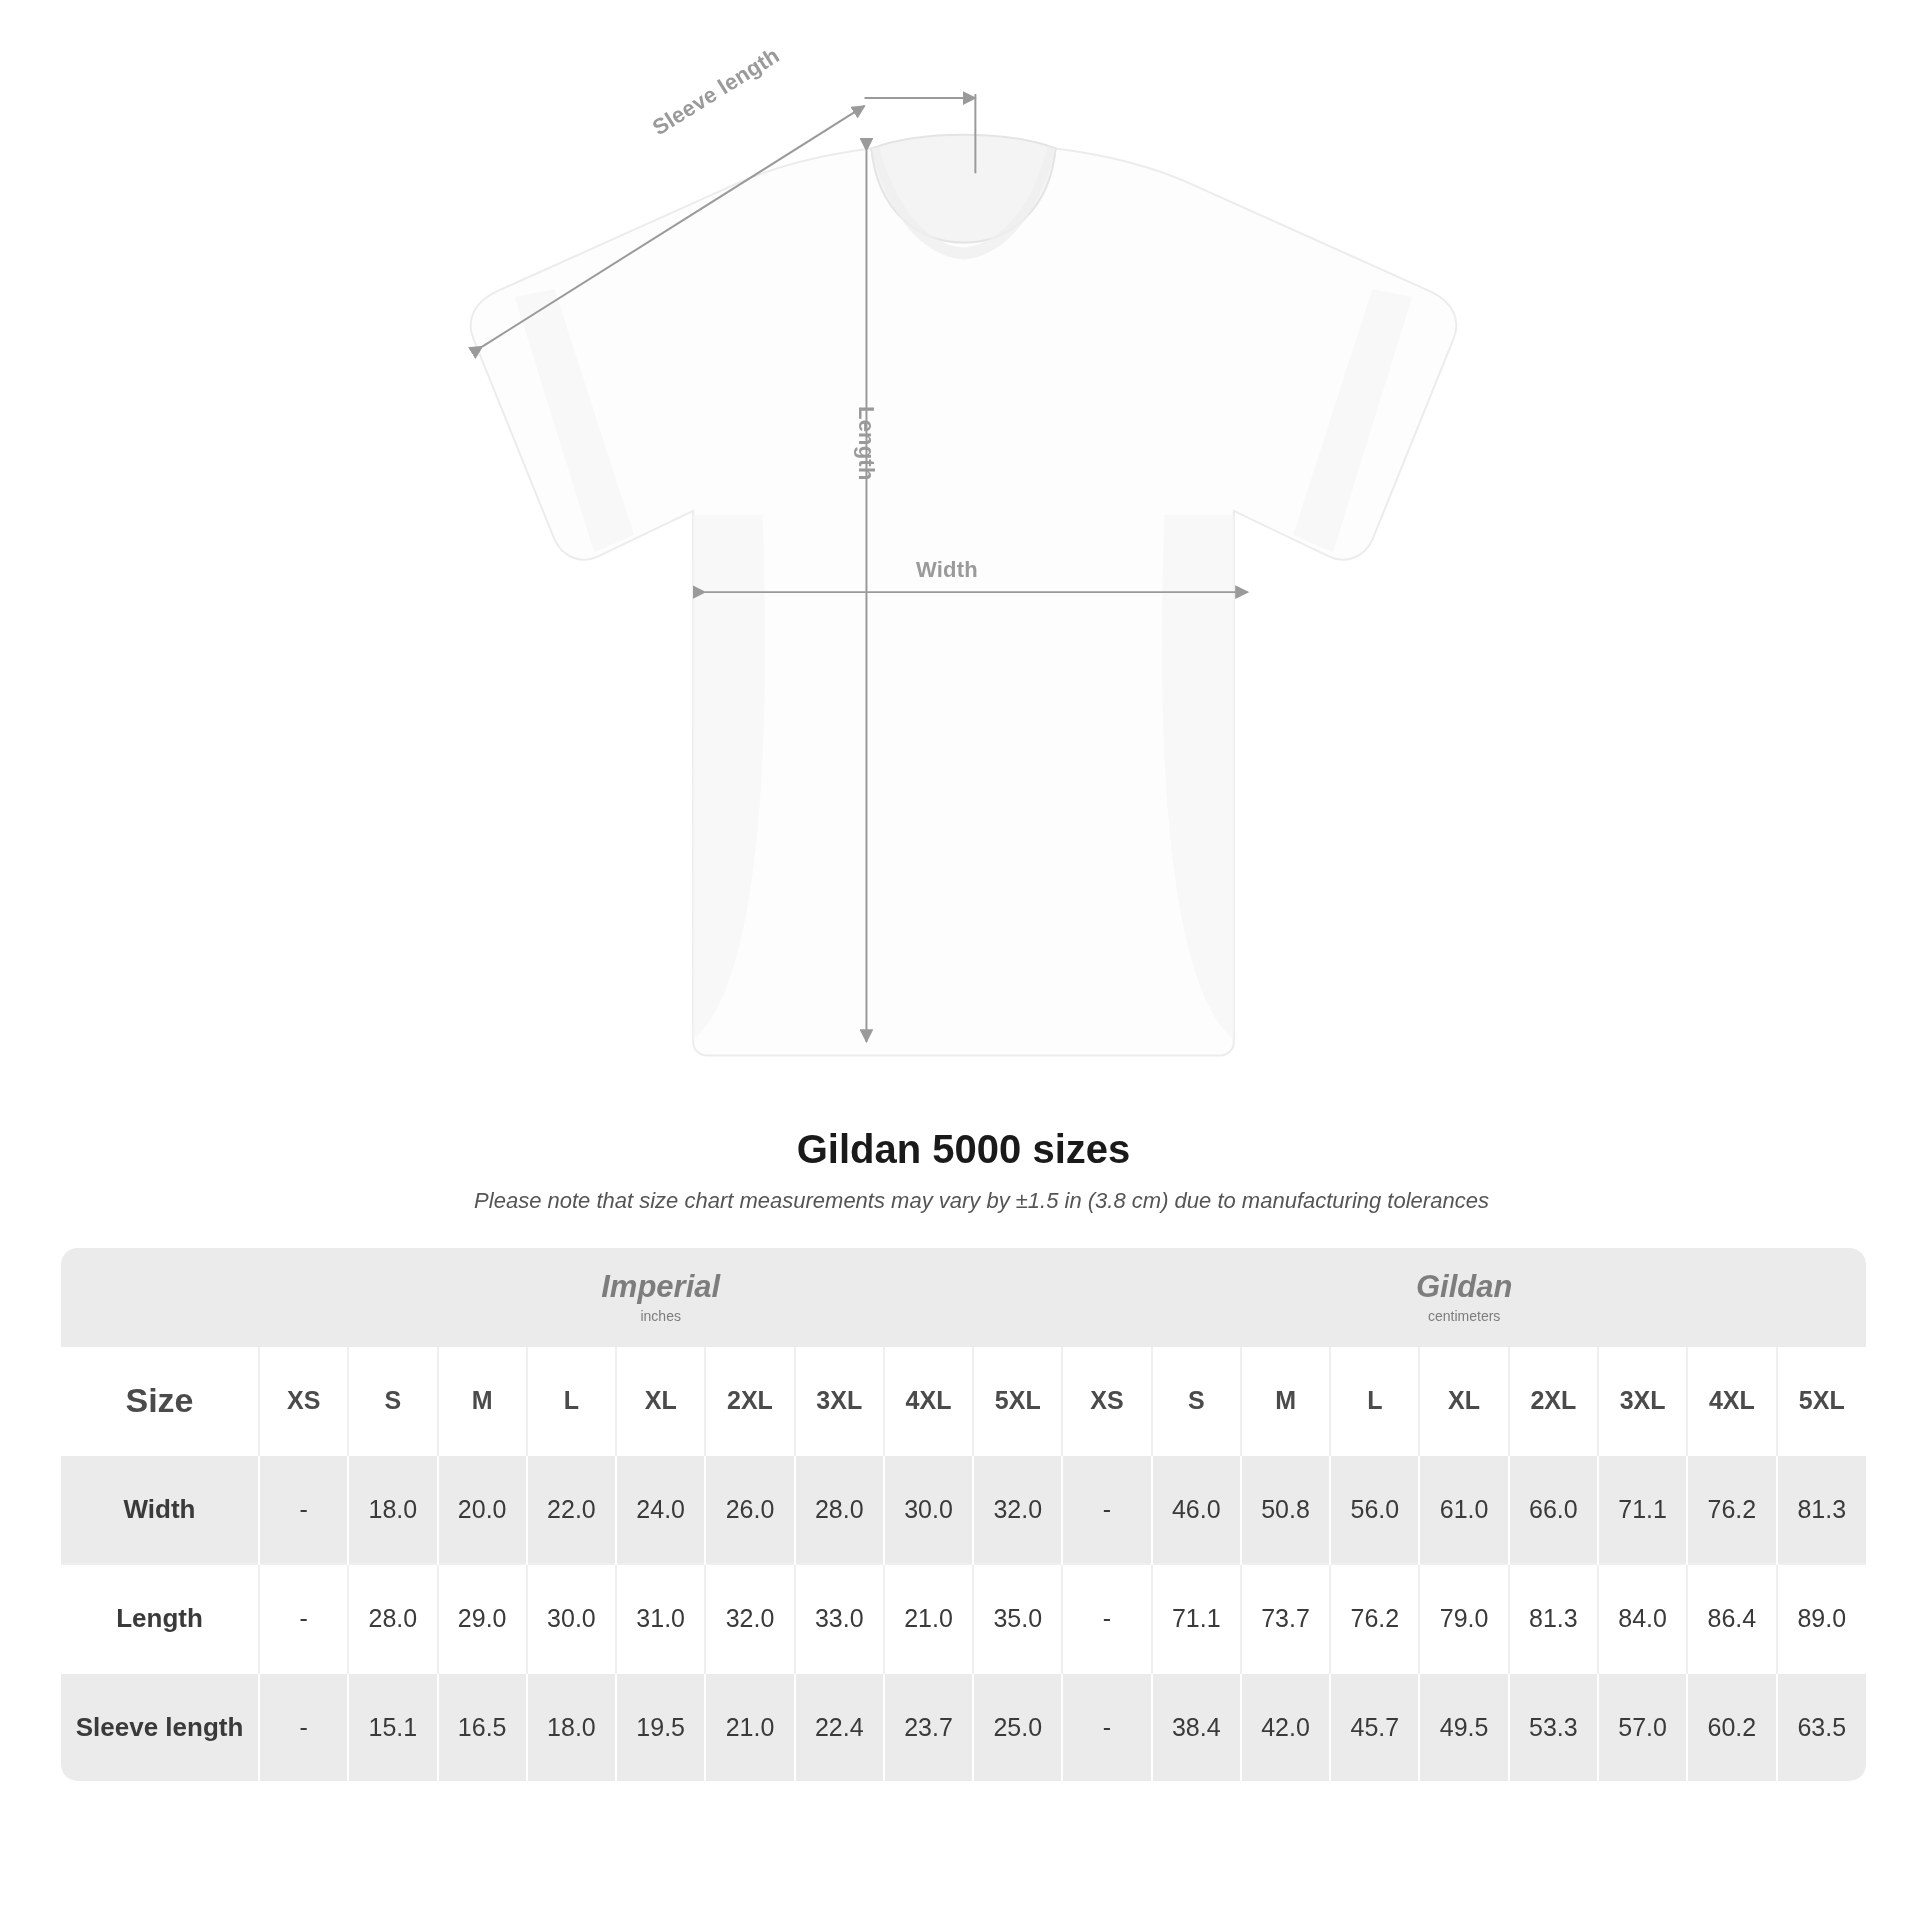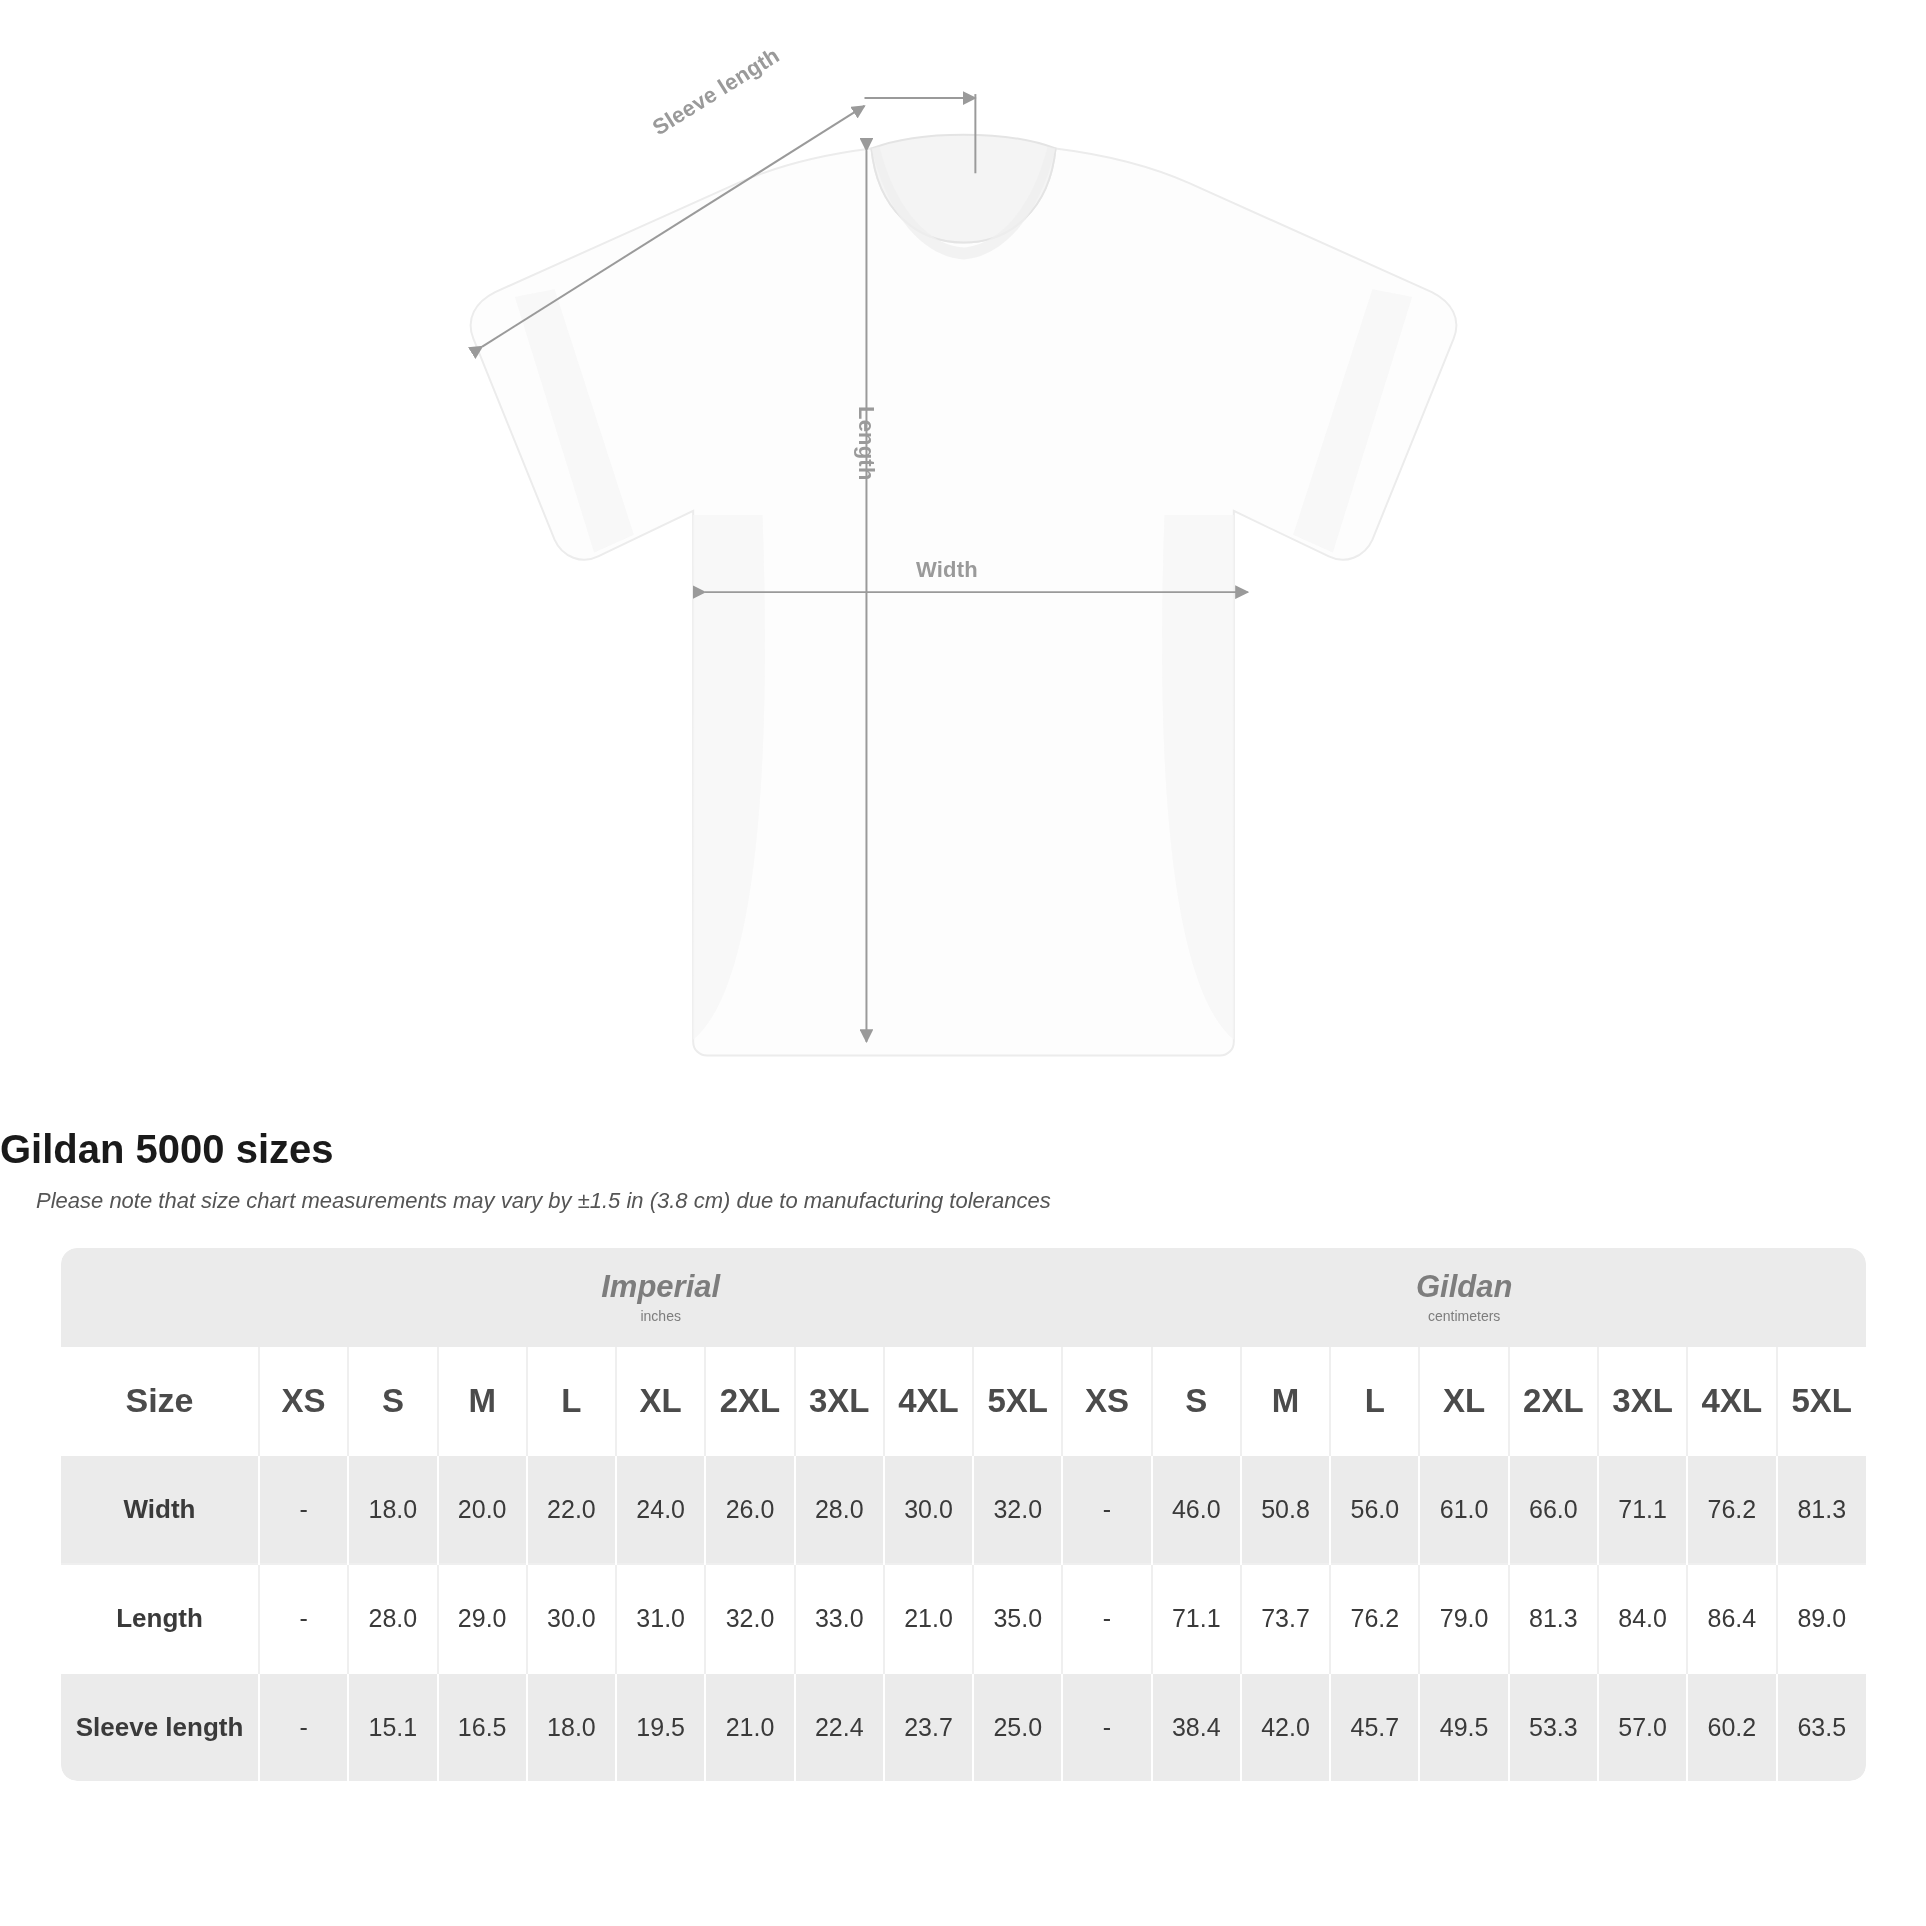--- a/index.html
+++ b/index.html
@@ -52,21 +52,21 @@
     transform: rotate(90deg);
     transform-origin: left top;
   }
   .label-width {
     left: 916px;
     top: 557px;
   }
 
   
   .title-block {
-    text-align: left;
+    text-align: center;
     margin-top: 18px;
   }
   .chart-title {
     font-size: 40px;
     font-weight: bold;
     color: #1a1a1a;
     margin: 0 0 16px 0;
   }
   .chart-note {
     font-size: 22px;
@@ -108,21 +108,21 @@
   .unit-head .unit-sub {
     font-size: 14px;
     color: #7d7d7d;
     line-height: 1.5;
   }
   .head-row td {
     background: #ffffff;
     height: 107px;
     text-align: center;
     vertical-align: middle;
-    font-size: 33px;
+    font-size: 25px;
     font-weight: bold;
     color: #4b4b4b;
     border-right: 2px solid #efefef;
   }
   .head-row td:last-child { border-right: none; }
   .head-row td.label-col {
     font-size: 34px;
   }
   .data-row td {
     height: 107px;

